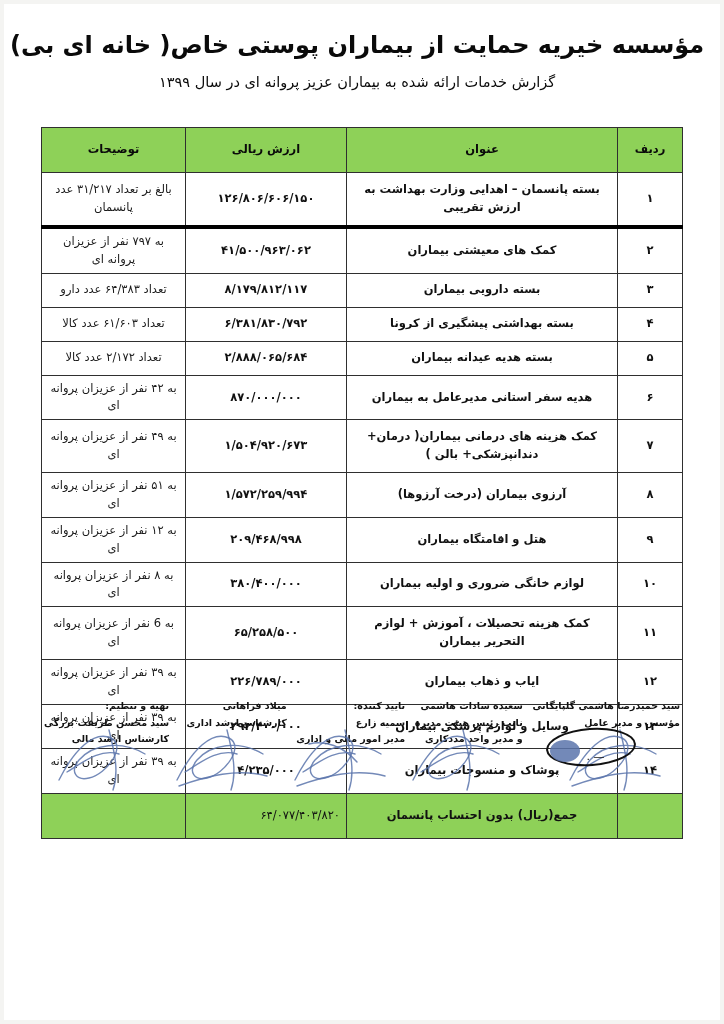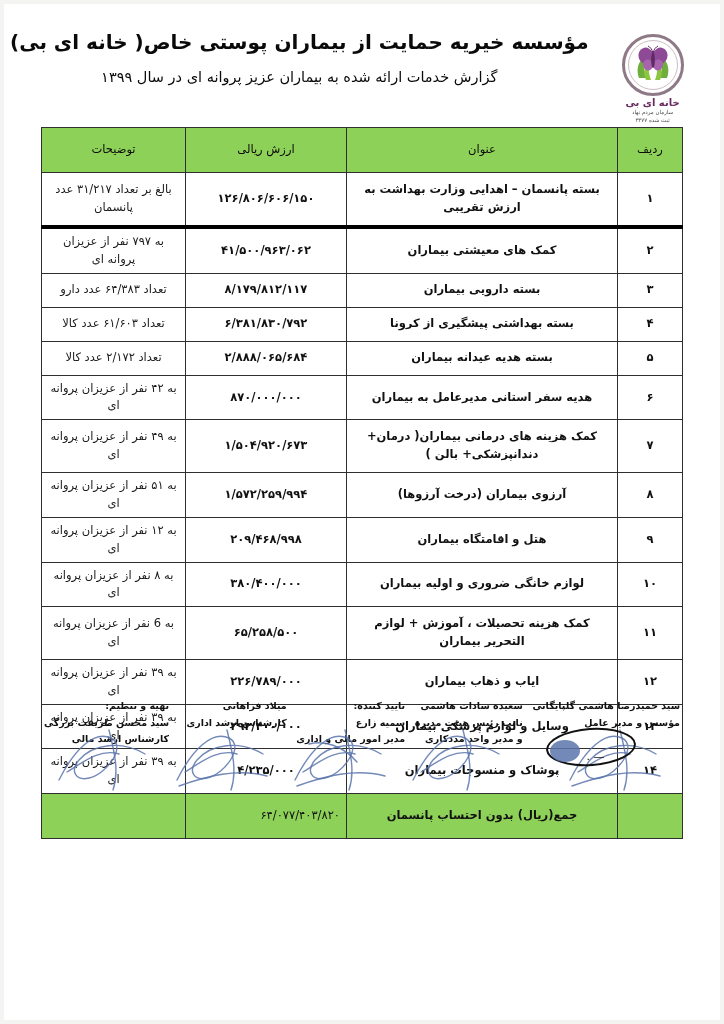--- a/index.html
+++ b/index.html
@@ -36,21 +36,21 @@
     align-items: flex-start;
   }
   .title-wrap {
     flex: 1 1 auto;
     padding-right: 18px;
     padding-left: 6px;
     text-align: center;
     direction: rtl;
   }
   .doc-title {
-    font-size: 20px;
+    font-size: 24px;
     font-weight: bold;
     letter-spacing: -0.3px;
     color: #0a0a0a;
     line-height: 1.25;
     white-space: nowrap;
   }
   .doc-subtitle {
     margin-top: 13px;
     font-size: 14.5px;
     font-weight: normal;
@@ -121,21 +121,21 @@
   table.report td {
     border: 1px solid #2f2f2f;
     padding: 4px 6px;
     vertical-align: middle;
     font-size: 11.5px;
     line-height: 1.55;
   }
   thead th {
     background: #8ed158;
     font-size: 14px;
-    font-weight: normal;
+    font-weight: bold;
     text-align: center;
     height: 36px;
     color: #0a0a0a;
   }
   td.c-num {
     width: 52px;
     text-align: center;
     font-size: 13px;
     font-weight: bold;
   }

